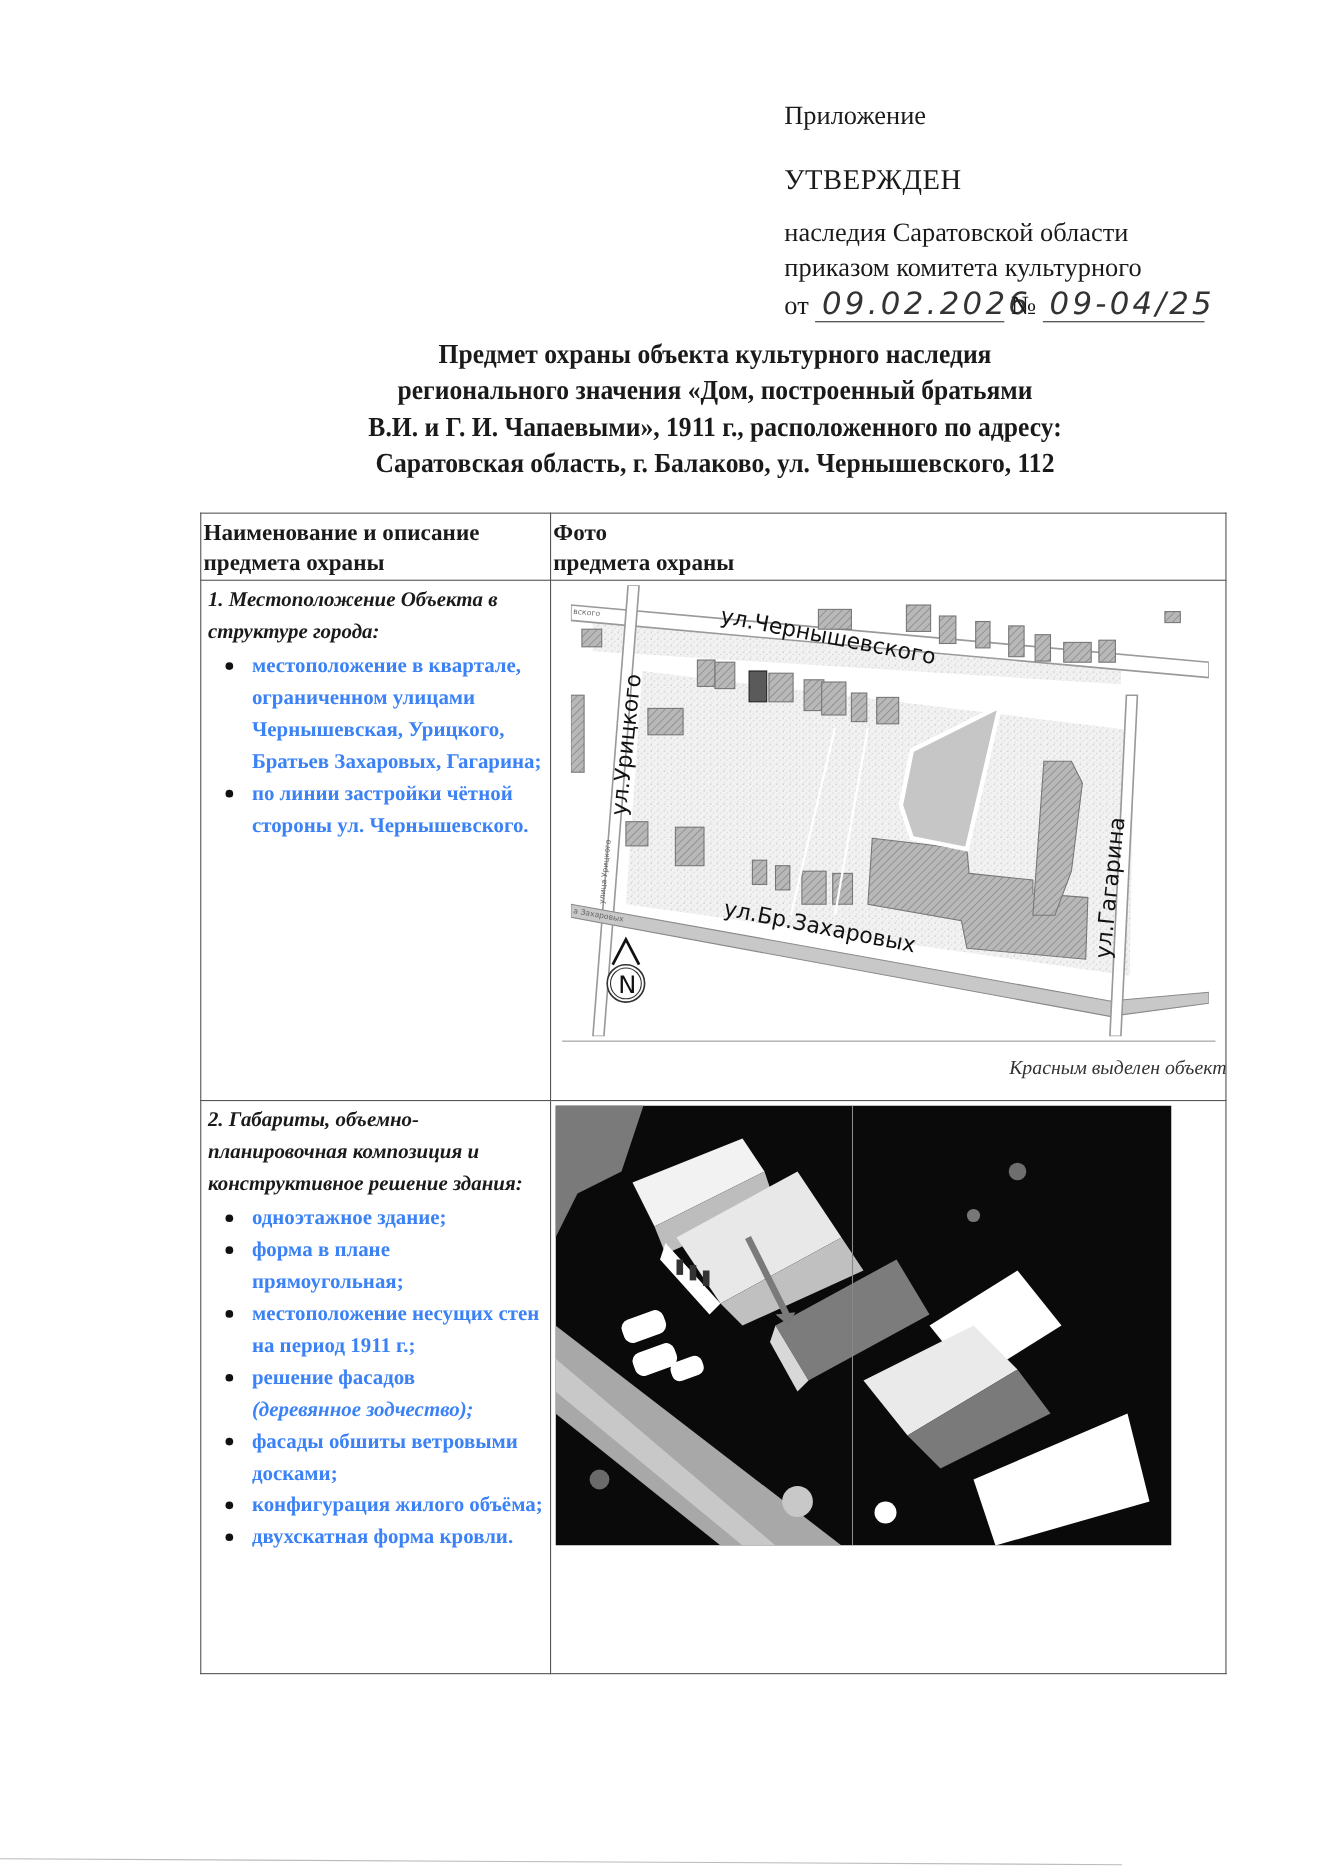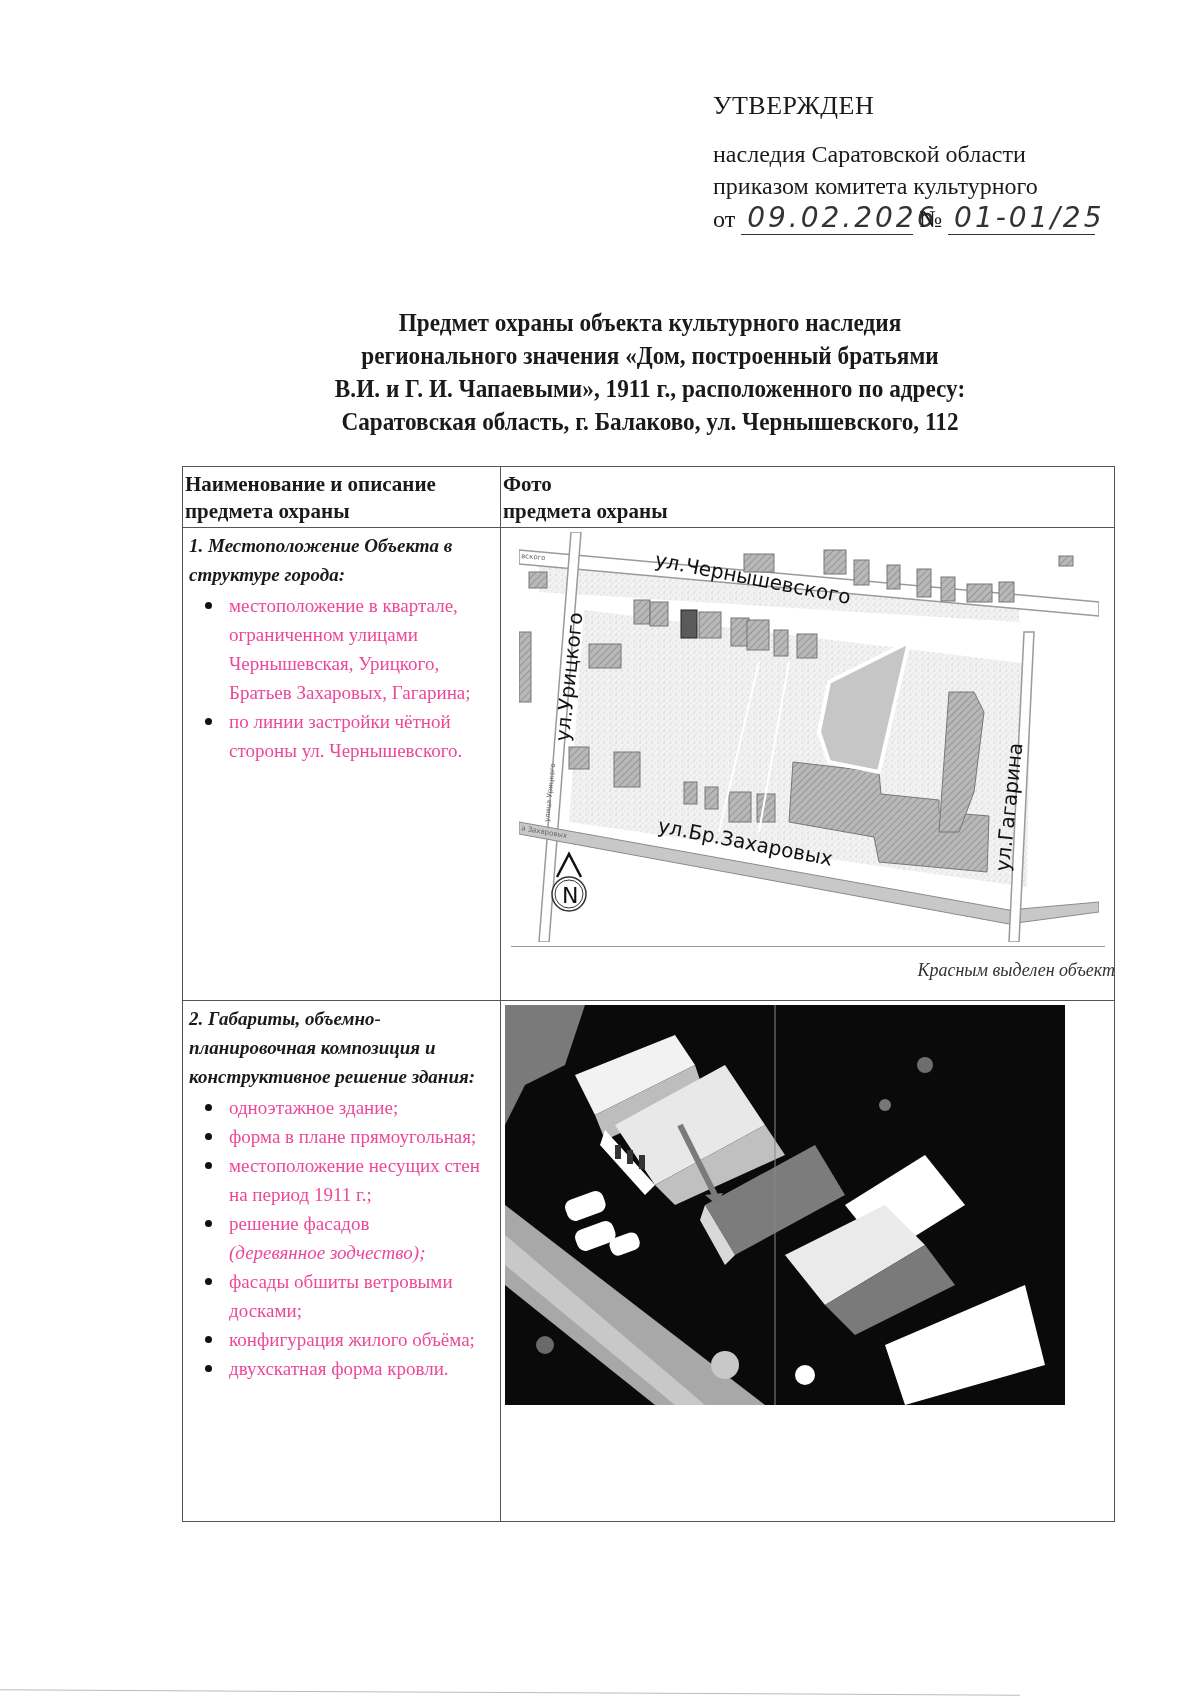--- a/index.html
+++ b/index.html
@@ -35,21 +35,21 @@
   .doc-table td, .doc-table th { border: 1.5px solid #555; vertical-align: top; padding: 0; }
   .doc-table th {
     font-weight: bold; font-size: 21px; line-height: 27px; text-align: left;
     padding: 4px 2px 2px 2px; height: 58px; box-sizing: border-box;
   }
   .col1 { width: 318px; }
   .col2 { width: 614px; }
   .cell-text { padding: 3px 4px 0 6px; font-size: 19px; line-height: 29px; }
   .section-title { font-weight: bold; font-style: italic; }
   ul.items { list-style: none; margin: 2px 0 0 0; padding: 0; }
-  ul.items li { position: relative; padding-left: 40px; color: #ec4899; }
+  ul.items li { position: relative; padding-left: 40px; color: #3b82f6; font-weight: bold; }
   ul.items li::before {
     content: ""; position: absolute; left: 16px; top: 11px; width: 7px; height: 7px;
     border-radius: 50%; background: #111;
   }
   .italic-note { font-style: italic; }
   .row1 td { height: 472px; }
   .row2 td { height: 520px; }
   
   .map-wrap { position: relative; width: 614px; height: 472px; }
   .map-svg { position: absolute; left: 18px; top: 4px; }
@@ -60,28 +60,29 @@
   .map-rule { position: absolute; left: 10px; right: 10px; top: 418px; border-top: 1px solid #999; }
   
   .photo-wrap { position: relative; width: 614px; height: 520px; }
   .photo-svg { position: absolute; left: 4px; top: 4px; }
   .scan-line { position: absolute; height: 1px; background: #bbb; }
 </style>
 </head>
 <body>
 
 <div class="approval">
+  <div class="annex">Приложение</div>
   <div class="approved">УТВЕРЖДЕН</div>
   <div class="line">наследия Саратовской области</div>
   <div class="line">приказом комитета культурного</div>
   <div class="line">
     <span>от</span>
     <span class="hand date">09.02.2026</span>
     <span>№</span>
-    <span class="hand num">01-01/25</span>
+    <span class="hand num">09-04/25</span>
   </div>
 </div>
 
 <div class="title">
   <div>Предмет охраны объекта культурного наследия</div>
   <div>регионального значения «Дом, построенный братьями</div>
   <div>В.И. и Г. И. Чапаевыми», 1911 г., расположенного по адресу:</div>
   <div>Саратовская область, г. Балаково, ул. Чернышевского, 112</div>
 </div>
 

